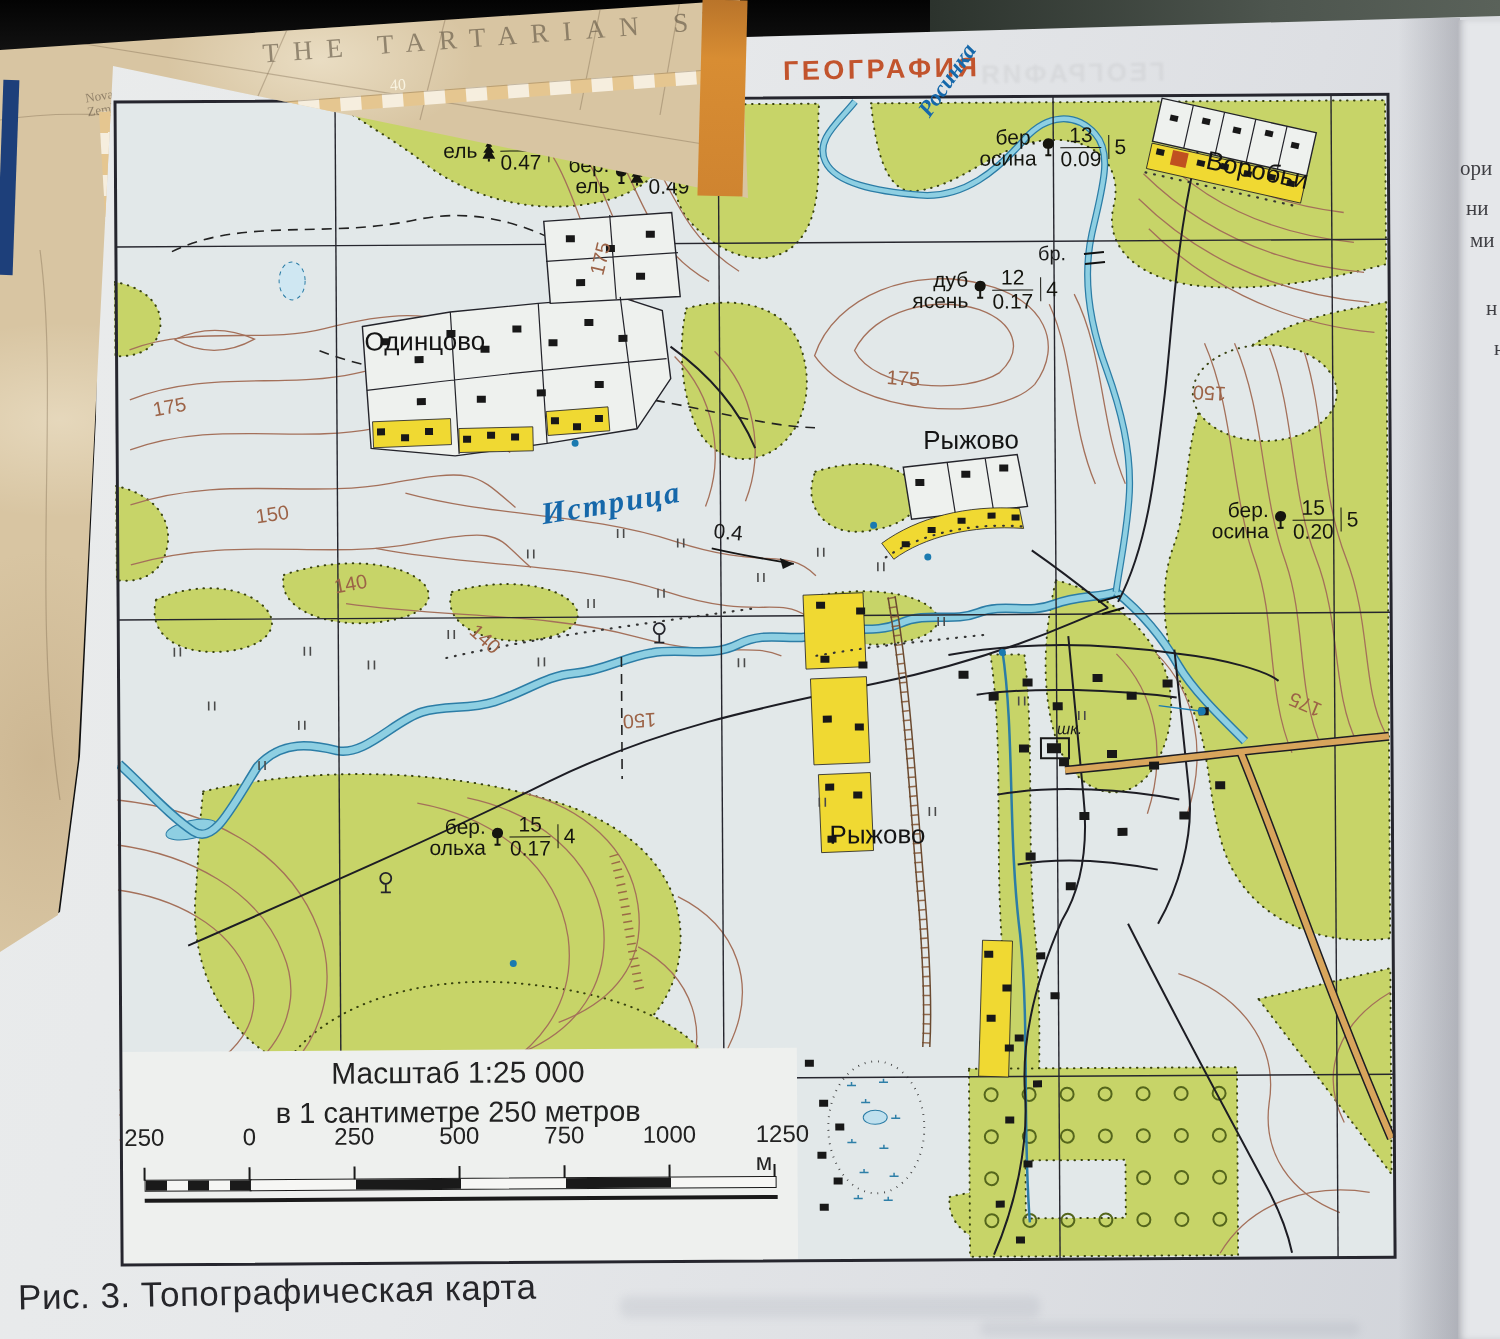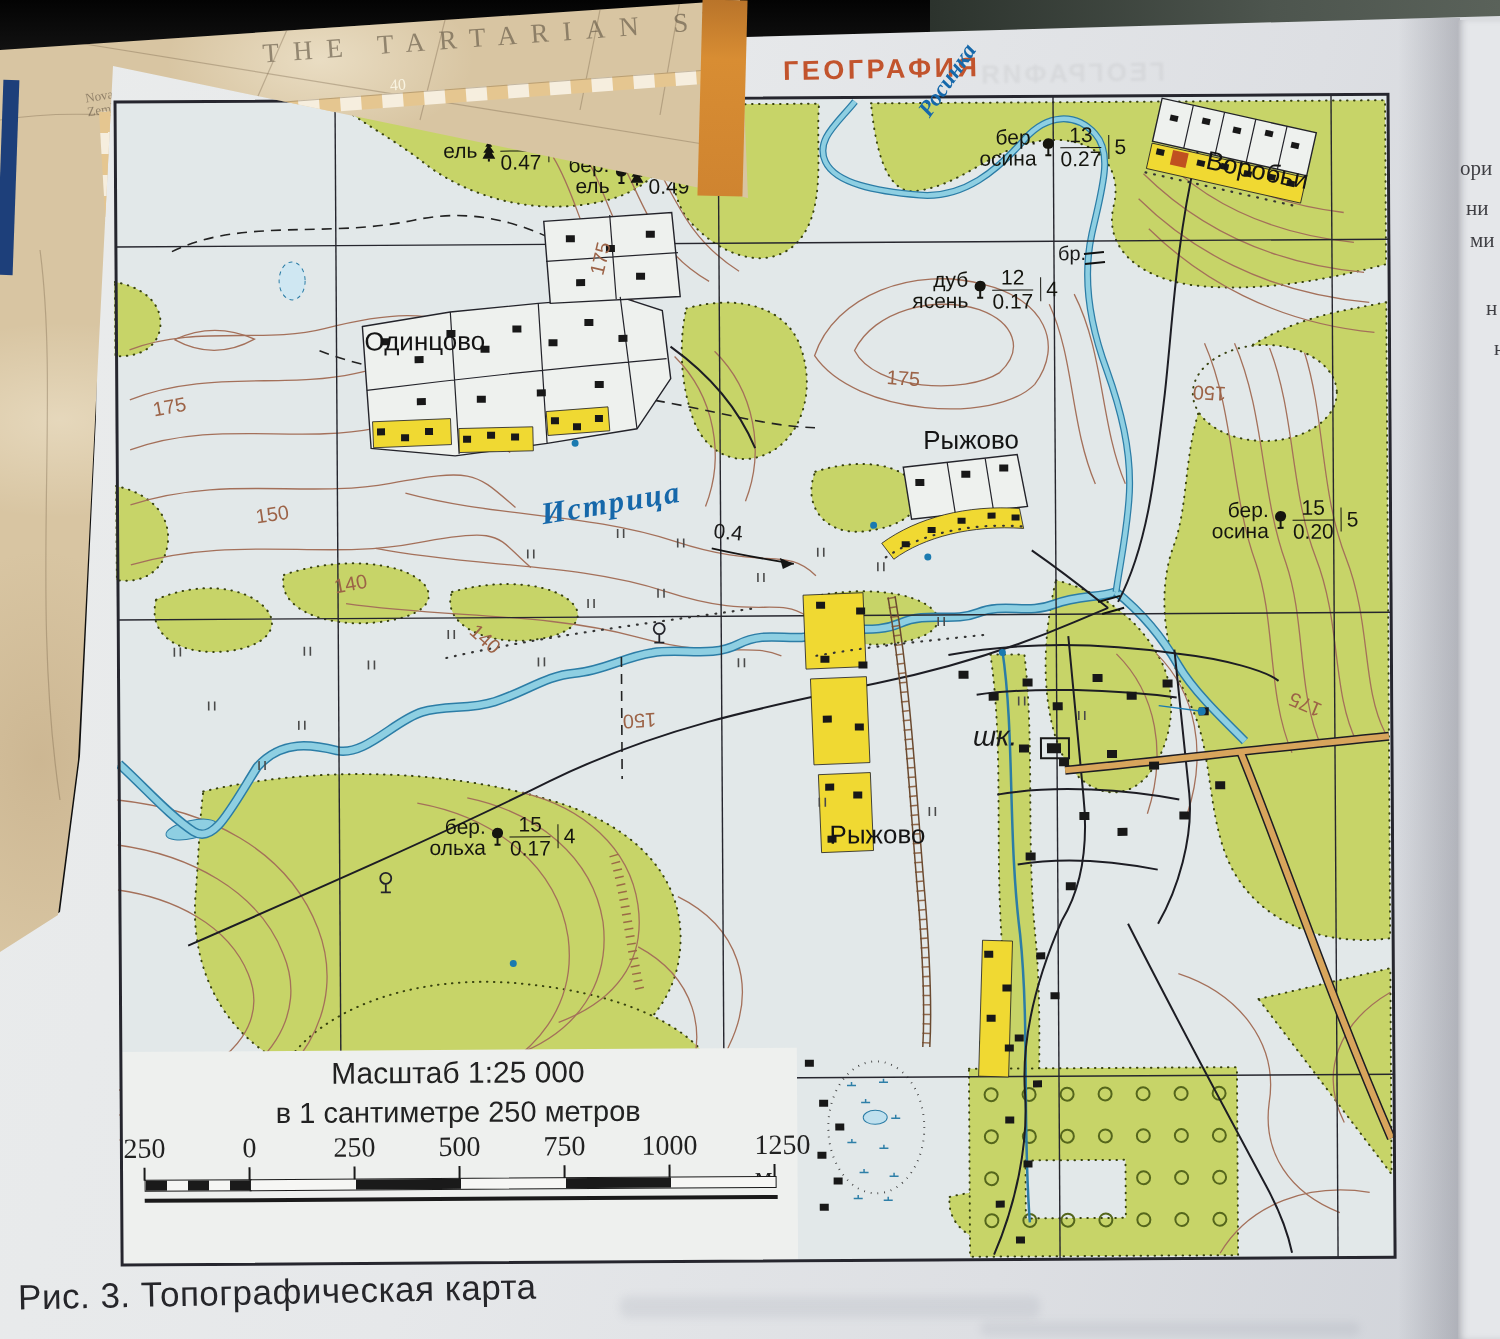--- a/index.html
+++ b/index.html
@@ -78,21 +78,21 @@
   .sname{display:flex;flex-direction:column;line-height:1.02;text-align:right;}
   .ticons{display:flex;align-items:flex-end;gap:2px;}
   .frac{display:flex;flex-direction:column;text-align:center;line-height:1.08;font-size:21px;}
   .frac .num{border-bottom:1.6px solid #15150f;padding:0 3px;}
   .side{border-left:1.6px solid #15150f;padding-left:5px;margin-left:2px;}
 
   
   .scale-block{position:absolute;left:0;top:952px;width:678px;height:212px;color:#222;}
   .scale-line1{position:absolute;left:0;top:6px;width:100%;text-align:center;font-size:30px;}
   .scale-line2{position:absolute;left:0;top:46px;width:100%;text-align:center;font-size:29px;}
-  .stick{position:absolute;font-size:28px;top:81px;transform:translateX(-50%);font-family:Liberation Serif, serif;}
+  .stick{position:absolute;font-size:24px;top:72px;transform:translateX(-50%);}
   .sbar-ext{position:absolute;left:25px;top:128px;width:105px;height:10px;border:1.5px solid #1a1a1a;
      background:repeating-linear-gradient(90deg,#1a1a1a 0 21px,#f6f6f4 21px 42px);}
   .sbar-main{position:absolute;left:130px;top:128px;width:525px;height:10px;border:1.5px solid #1a1a1a;
      background:repeating-linear-gradient(90deg,#f6f6f4 0 105px,#1a1a1a 105px 210px);}
   .sbase{position:absolute;left:25px;top:147px;width:633px;height:3.5px;background:#1a1a1a;}
   .svt{position:absolute;top:116px;width:2px;height:13px;background:#1a1a1a;transform:translateX(-50%);}
 </style>
 </head>
 <body>
 
@@ -491,22 +491,22 @@
 
       <div class="mlabel" style="left:250px;top:228px">Одинцово</div>
       <div class="mlabel" style="left:808px;top:330px">Рыжово</div>
       <div class="mlabel" style="left:1092px;top:62px;transform:rotate(12deg)">Воробьи</div>
       <div class="mlabel" style="left:712px;top:724px">Рыжово</div>
 
       <div class="rlabel" style="left:425px;top:388px;font-size:31px;letter-spacing:2px;transform:rotate(-9deg)">Истрица</div>
       <div class="rlabel" style="left:800px;top:12px;font-size:23px;transform:rotate(-55deg);transform-origin:left top">Росинка</div>
       <div class="small-lab" style="left:598px;top:424px;transform:rotate(6deg);font-size:21px">0.4</div>
 
-      <div class="small-lab" style="left:944px;top:148px">бр.</div>
-      <div class="small-lab" style="left:856px;top:626px;font-style:italic;font-size:28px">шк.</div>
+      <div class="small-lab" style="left:924px;top:148px">бр.</div>
+      <div class="small-lab" style="left:940px;top:626px;font-style:italic;font-size:16px">шк.</div>
 
       <div class="clabel" style="left:38px;top:296px;transform:rotate(-10deg)">175</div>
       <div class="clabel" style="left:140px;top:404px;transform:rotate(-8deg)">150</div>
       <div class="clabel" style="left:218px;top:474px;transform:rotate(-10deg)">140</div>
       <div class="clabel" style="left:470px;top:150px;transform:rotate(-76deg)">175</div>
       <div class="clabel" style="left:772px;top:272px;transform:rotate(4deg)">175</div>
       <div class="clabel" style="left:1078px;top:288px;transform:rotate(183deg)">150</div>
       <div class="clabel" style="left:352px;top:530px;transform:rotate(42deg)">140</div>
       <div class="clabel" style="left:506px;top:612px;transform:rotate(177deg)">150</div>
       <div class="clabel" style="left:1172px;top:600px;transform:rotate(203deg)">175</div>
@@ -555,21 +555,21 @@
             <span>бер.</span>
             <span>осина</span>
           </span>
         <span class="ticons">
             <svg width="14" height="21" viewBox="0 0 14 21">
               <path d="M7 1 C11 1 13 4 12.5 7 C12 10 10 11.5 8 11.5 L8 17 L10 17 L10 19 L4 19 L4 17 L6 17 L6 11.5 C3.5 11.5 1.5 10 1.5 7 C1.5 4 3.5 1 7 1 Z" fill="#15150f"></path>
             </svg>
           </span>
         <span class="frac">
             <span class="num">13</span>
-            <span class="den">0.27</span>
+            <span class="den">0.09</span>
           </span>
         <span class="side">5</span>
       </div>
 
       <div class="stand" style="left:798px;top:172px">
         <span class="sname">
             <span>дуб</span>
             <span>ясень</span>
           </span>
         <span class="ticons">

